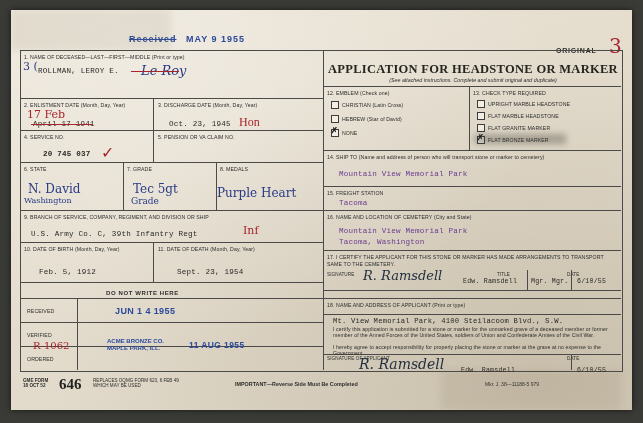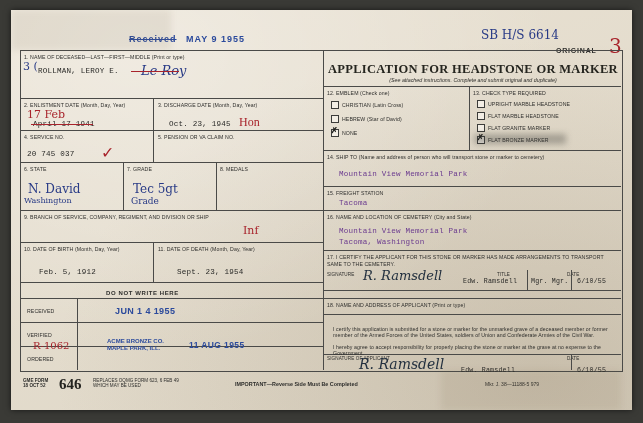--- a/index.html
+++ b/index.html
@@ -90,21 +90,20 @@
 </head>
 <body>
 
 <div id="page">
   <div class="card">
 
     <div class="stamp blue" style="left:118px;top:24px;font-size:9px;letter-spacing:1px;">
       <span style="text-decoration:line-through;">Received</span>
       <span style="margin-left:6px;">MAY  9  1955</span>
     </div>
-    <div class="hand blue" style="left:470px;top:18px;font-size:12px;">SB H/S 6614</div>
     <div class="lbl" style="left:545px;top:38px;font-size:7px;font-weight:bold;letter-spacing:.8px;">ORIGINAL</div>
     <div class="big3" style="left:598px;top:24px;">3</div>
 
     <div class="frame"></div>
 
     <div class="vline" style="left:312px;top:40px;width:1.3px;height:320px;"></div>
 
     <div class="hline" style="left:9px;top:88px;width:303px;height:1px;"></div>
     <div class="hline" style="left:9px;top:120px;width:303px;height:1px;"></div>
     <div class="hline" style="left:9px;top:152px;width:303px;height:1px;"></div>
@@ -126,37 +125,39 @@
     <div class="lbl" style="left:13px;top:92px;">2. ENLISTMENT DATE (Month, Day, Year)</div>
     <div class="typed" style="left:22px;top:110px;">April 17 1941</div>
     <div class="hand red" style="left:16px;top:98px;font-size:11px;">17 Feb</div>
     <div class="overstrike" style="left:20px;top:114px;width:62px;"></div>
 
     <div class="lbl" style="left:147px;top:92px;">3. DISCHARGE DATE (Month, Day, Year)</div>
     <div class="typed" style="left:158px;top:110px;">Oct. 23, 1945</div>
     <div class="hand red" style="left:228px;top:105px;font-size:12px;font-family:Liberation Serif, serif;">Hon</div>
 
     <div class="lbl" style="left:13px;top:124px;">4. SERVICE NO.</div>
-    <div class="typed" style="left:16px;top:140px;">20 745 037</div>
+    <div class="typed" style="left:32px;top:140px;font-weight:bold;">20 745 037</div>
     <div class="hand red" style="left:90px;top:133px;font-size:16px;">✓</div>
 
     <div class="lbl" style="left:147px;top:124px;">5. PENSION OR VA CLAIM NO.</div>
     <div class="typed" style="left:158px;top:140px;"></div>
 
     <div class="lbl" style="left:13px;top:156px;">6. STATE</div>
     <div class="hand blue" style="left:17px;top:172px;font-size:12px;">N. David</div>
     <div class="hand blue" style="left:13px;top:186px;font-size:8px;">Washington</div>
 
     <div class="lbl" style="left:116px;top:156px;">7. GRADE</div>
     <div class="hand blue" style="left:122px;top:172px;font-size:12px;">Tec 5gt</div>
     <div class="hand blue" style="left:120px;top:186px;font-size:9px;">Grade</div>
 
     <div class="lbl" style="left:209px;top:156px;">8. MEDALS</div>
+    <div class="hand blue" style="left:206px;top:176px;font-size:12px;">Purple Heart</div>
 
     <div class="lbl" style="left:13px;top:204px;">9. BRANCH OF SERVICE, COMPANY, REGIMENT, AND DIVISION OR SHIP</div>
+    <div class="typed" style="left:20px;top:220px;">U.S. Army  Co. C, 39th Infantry Regt</div>
     <div class="hand red" style="left:232px;top:214px;font-size:11px;">Inf</div>
 
     <div class="lbl" style="left:13px;top:236px;">10. DATE OF BIRTH (Month, Day, Year)</div>
     <div class="typed" style="left:28px;top:258px;">Feb. 5, 1912</div>
 
     <div class="lbl" style="left:147px;top:236px;">11. DATE OF DEATH (Month, Day, Year)</div>
     <div class="typed" style="left:166px;top:258px;">Sept. 23, 1954</div>
 
     <div class="lbl" style="left:95px;top:280px;font-size:6px;font-weight:bold;letter-spacing:.6px;">DO NOT WRITE HERE</div>
     <div class="hline" style="left:9px;top:288px;width:303px;height:1px;"></div>
@@ -225,20 +226,21 @@
     <div class="lbl" style="left:556px;top:262px;font-size:4.6px;">DATE</div>
     <div class="hand dark" style="left:352px;top:258px;font-size:13px;font-style:italic;">R. Ramsdell</div>
     <div class="typed sm" style="left:452px;top:268px;">Edw. Ramsdell</div>
     <div class="typed sm" style="left:520px;top:268px;">Mgr.  Mgr.</div>
     <div class="typed sm" style="left:566px;top:268px;">6/10/55</div>
     <div class="vline" style="left:516px;top:260px;width:1px;height:20px;"></div>
     <div class="vline" style="left:560px;top:260px;width:1px;height:20px;"></div>
 
     <div class="lbl" style="left:316px;top:292px;">18. NAME AND ADDRESS OF APPLICANT (Print or type)</div>
     <div class="typed sm" style="left:322px;top:294px;opacity:0;">Mt. View Memorial Park, 4100 Steilacoom Blvd., S.W.</div>
+    <div class="typed" style="left:322px;top:307px;font-size:7.2px;">Mt. View Memorial Park, 4100 Steilacoom Blvd., S.W.</div>
 
     <div class="lbl" style="left:322px;top:316px;width:282px;white-space:normal;line-height:6.4px;">I certify this application is submitted for a stone or marker for the unmarked grave of a deceased member or former member of the Armed Forces of the United States, soldiers of Union and Confederate Armies of the Civil War.</div>
     <div class="lbl" style="left:322px;top:334px;width:282px;white-space:normal;line-height:6.4px;">I hereby agree to accept responsibility for properly placing the stone or marker at the grave at no expense to the Government.</div>
 
     <div class="lbl" style="left:316px;top:346px;font-size:4.6px;">SIGNATURE OF APPLICANT</div>
     <div class="lbl" style="left:556px;top:346px;font-size:4.6px;">DATE</div>
     <div class="hand dark" style="left:348px;top:346px;font-size:14px;font-style:italic;">R. Ramsdell</div>
     <div class="typed sm" style="left:450px;top:357px;">Edw. Ramsdell</div>
     <div class="typed sm" style="left:566px;top:357px;">6/10/55</div>
     <div class="vline" style="left:560px;top:344px;width:1px;height:16px;"></div>

